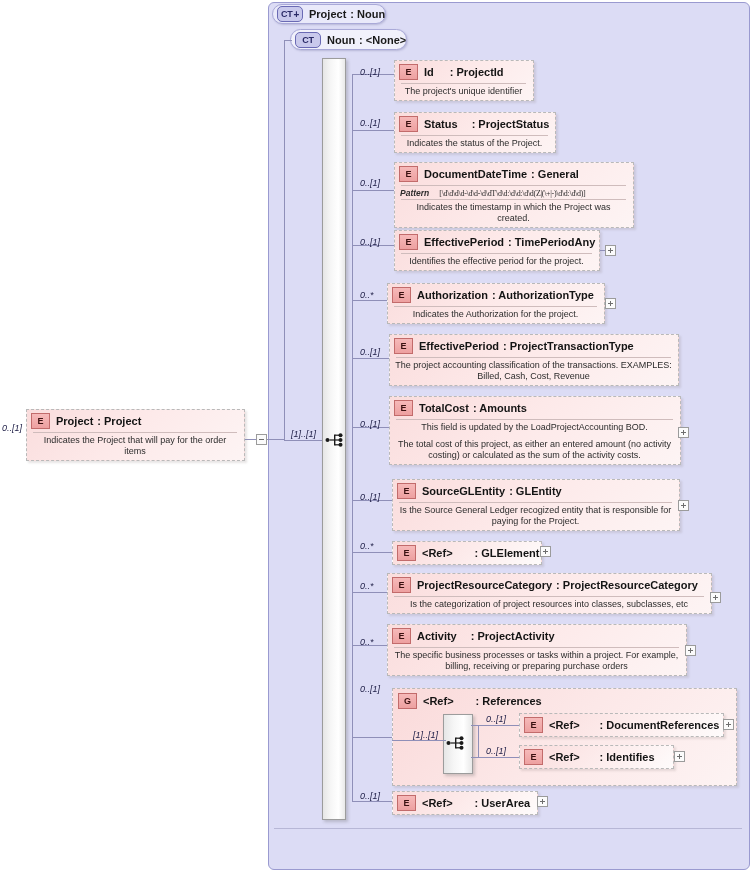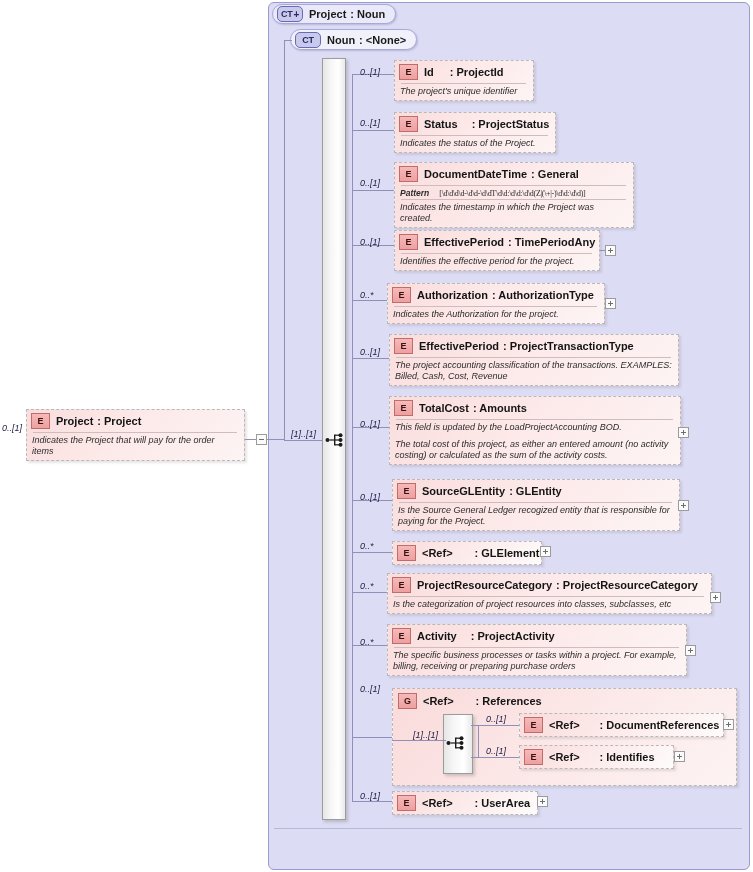--- a/index.html
+++ b/index.html
@@ -22,21 +22,21 @@
     background:#d8d8f2;
   }
 
   
   .capsule{
     position:absolute;
     background:#e9e9fa;
     border:1px solid #a9a9d8;
     border-radius:11px;
     display:flex;align-items:center;
-    padding:0 10px 0 4px;
+    padding:0 0 0 4px;
     box-sizing:border-box;
     white-space:nowrap;
     box-shadow:1px 1px 2px rgba(90,90,140,.28);
   }
   .capsule.plain{background:#f1f1fb;}
   .badge{
     display:inline-flex;align-items:center;justify-content:center;
     border:1px solid #6a6ab4;
     background:#c9c9ec;
     color:#2a2a66;
@@ -76,23 +76,24 @@
     margin-right:6px;
     flex:none;
   }
   .ename{font-size:11px;font-weight:bold;color:#141414;}
   .etype{font-size:11px;font-weight:bold;color:#141414;margin-left:4px;}
   .erule{
     border-top:1px solid #cfbcbc;
     margin:3px 2px 2px 2px;height:0;
   }
   .edoc{
-    font-size:9px;font-style:italic;color:#2c2c2c;
+    font-size:9px;color:#2c2c2c;
     line-height:1.22;
     padding:0 1px;
+    text-align:center;
   }
   .edoc + .edoc{margin-top:6px;}
   .epattern{
     display:flex;align-items:baseline;
     font-size:8.5px;color:#2c2c2c;
     padding:0 1px;margin-bottom:1px;
   }
   .epattern .plabel{font-style:italic;font-weight:bold;margin-right:10px;}
   .epattern .pval{font-family:Liberation Serif, serif;letter-spacing:-0.3px;font-size:8px;}
 

